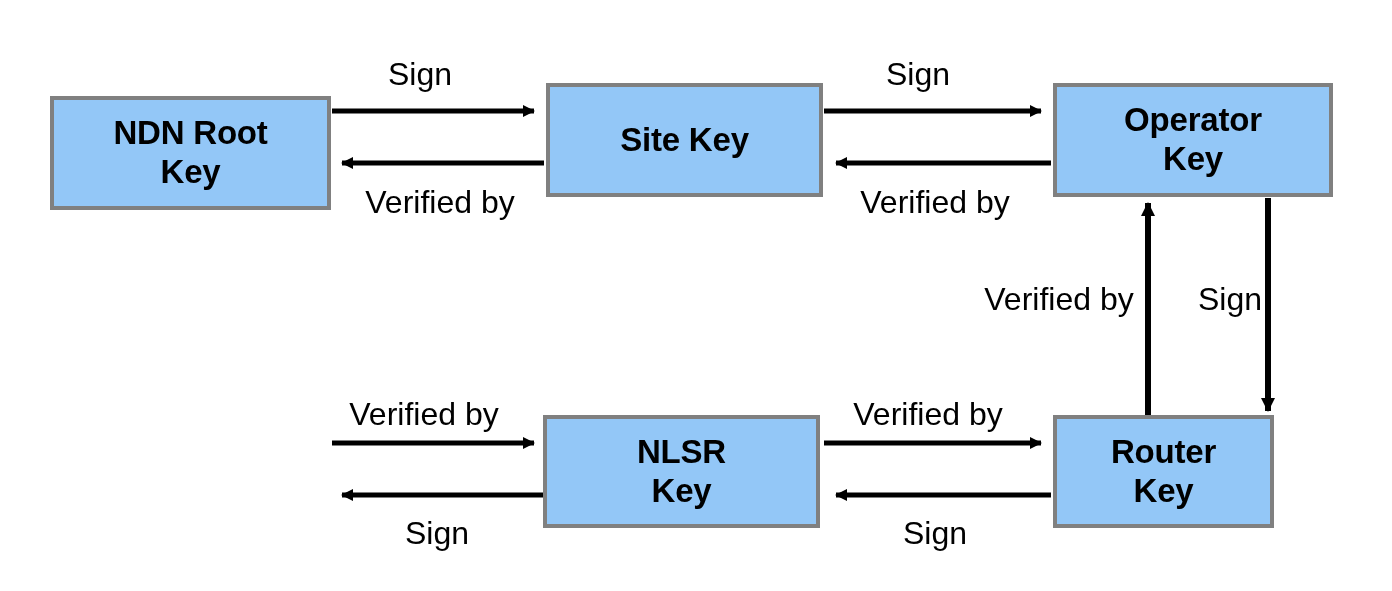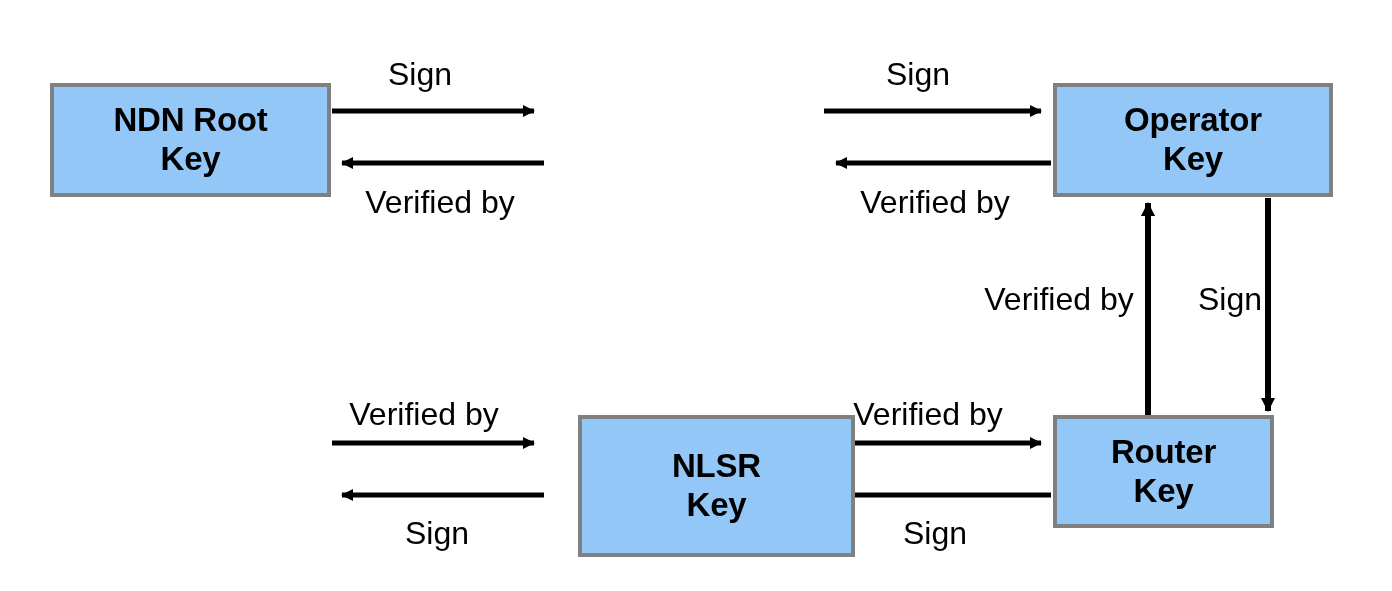--- a/index.html
+++ b/index.html
@@ -90,33 +90,36 @@
 
     <line x1="1268" y1="198" x2="1268" y2="411" stroke="#000000" stroke-width="6" marker-end="url(#arrowD)"></line>
 
     <line x1="332" y1="443" x2="534" y2="443" stroke="#000000" stroke-width="5" marker-end="url(#arrowR)"></line>
     <line x1="544" y1="495" x2="342" y2="495" stroke="#000000" stroke-width="5" marker-end="url(#arrowL)"></line>
 
     <line x1="824" y1="443" x2="1041" y2="443" stroke="#000000" stroke-width="5" marker-end="url(#arrowR)"></line>
     <line x1="1051" y1="495" x2="836" y2="495" stroke="#000000" stroke-width="5" marker-end="url(#arrowL)"></line>
   </svg>
 
-  <div class="node-box" style="left:50px; top:83px; width:281px; height:114px;">
+  <div class="node-box" style="left:50px; top:96px; width:281px; height:114px;">
     <span class="node-label">NDN Root
 Key</span>
   </div>
 
+  <div class="node-box" style="left:546px; top:83px; width:277px; height:114px;">
+    <span class="node-label">Site Key</span>
+  </div>
 
   <div class="node-box" style="left:1053px; top:83px; width:280px; height:114px;">
     <span class="node-label">Operator
 Key</span>
   </div>
 
 
-  <div class="node-box" style="left:578px; top:415px; width:277px; height:142px;">
+  <div class="node-box" style="left:543px; top:415px; width:277px; height:113px;">
     <span class="node-label">NLSR
 Key</span>
   </div>
 
   <div class="node-box" style="left:1053px; top:415px; width:221px; height:113px;">
     <span class="node-label">Router
 Key</span>
   </div>
 
   <div class="edge-label center" style="left:420px; top:56px;">Sign</div>

